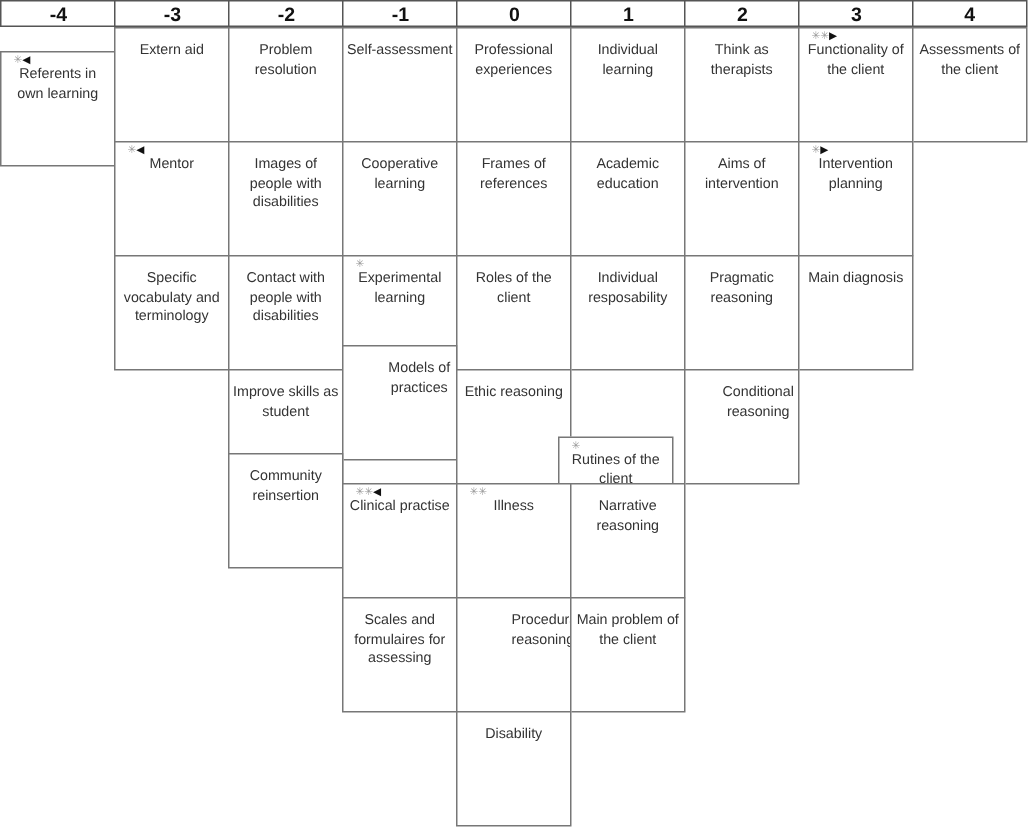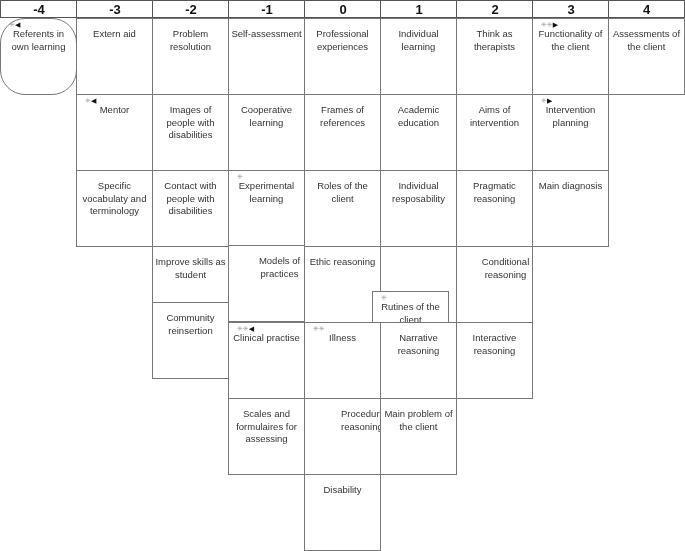--- a/index.html
+++ b/index.html
@@ -26,21 +26,21 @@
 <div id="grid">
     <div class="hdr" style="left: 0px; width: 77px;">-4</div>
     <div class="hdr" style="left: 76px; width: 77px;">-3</div>
     <div class="hdr" style="left: 152px; width: 77px;">-2</div>
     <div class="hdr" style="left: 228px; width: 77px;">-1</div>
     <div class="hdr" style="left: 304px; width: 77px;">0</div>
     <div class="hdr" style="left: 380px; width: 77px;">1</div>
     <div class="hdr" style="left: 456px; width: 77px;">2</div>
     <div class="hdr" style="left: 532px; width: 77px;">3</div>
     <div class="hdr last" style="left: 608px; width: 77px;">4</div>
-    <div class="cell" style="left: 0px; top: 18px; border-radius: 25px;">
+    <div class="cell" style="left: 0px; top: 34px;">
       <span class="marks"><span>✳</span><span class="arrow">◀</span></span>
       <span class="txt">Referents in own learning</span>
     </div>
     <div class="cell" style="left: 76px; top: 18px;">
       <span class="txt">Extern aid</span>
     </div>
     <div class="cell" style="left: 152px; top: 18px;">
       <span class="txt">Problem resolution</span>
     </div>
     <div class="cell" style="left: 228px; top: 18px;">
@@ -103,21 +103,21 @@
     </div>
     <div class="cell" style="left: 456px; top: 170px;">
       <span class="txt">Pragmatic reasoning</span>
     </div>
     <div class="cell" style="left: 532px; top: 170px;">
       <span class="txt">Main diagnosis</span>
     </div>
     <div class="cell" style="left: 152px; top: 246px;">
       <span class="txt">Improve skills as student</span>
     </div>
-    <div class="cell" style="left: 228px; top: 245px; padding-left: 28px;">
+    <div class="cell" style="left: 228px; top: 230px; padding-left: 28px;">
       <span class="txt">Models of practices</span>
     </div>
     <div class="cell" style="left: 304px; top: 246px;">
       <span class="txt">Ethic reasoning</span>
     </div>
     <div class="cell" style="left: 372px; top: 246px; margin-top: 45px;">
       <span class="marks"><span>✳</span></span>
       <span class="txt">Rutines of the client</span>
     </div>
     <div class="cell" style="left: 456px; top: 246px; padding-left: 24px;">
@@ -130,23 +130,20 @@
       <span class="marks"><span>✳✳</span><span class="arrow">◀</span></span>
       <span class="txt">Clinical practise</span>
     </div>
     <div class="cell" style="left: 304px; top: 322px;">
       <span class="marks"><span>✳✳</span></span>
       <span class="txt">Illness</span>
     </div>
     <div class="cell" style="left: 380px; top: 322px;">
       <span class="txt">Narrative reasoning</span>
     </div>
-    <div class="cell" style="left: 456px; top: 322px;">
-      <span class="txt">Interactive reasoning</span>
-    </div>
     <div class="cell" style="left: 228px; top: 398px;">
       <span class="txt">Scales and formulaires for assessing</span>
     </div>
     <div class="cell" style="left: 304px; top: 398px; padding-left: 36px;">
       <span class="txt">Procedural reasoning</span>
     </div>
     <div class="cell" style="left: 380px; top: 398px;">
       <span class="txt">Main problem of the client</span>
     </div>
     <div class="cell" style="left: 304px; top: 474px;">

